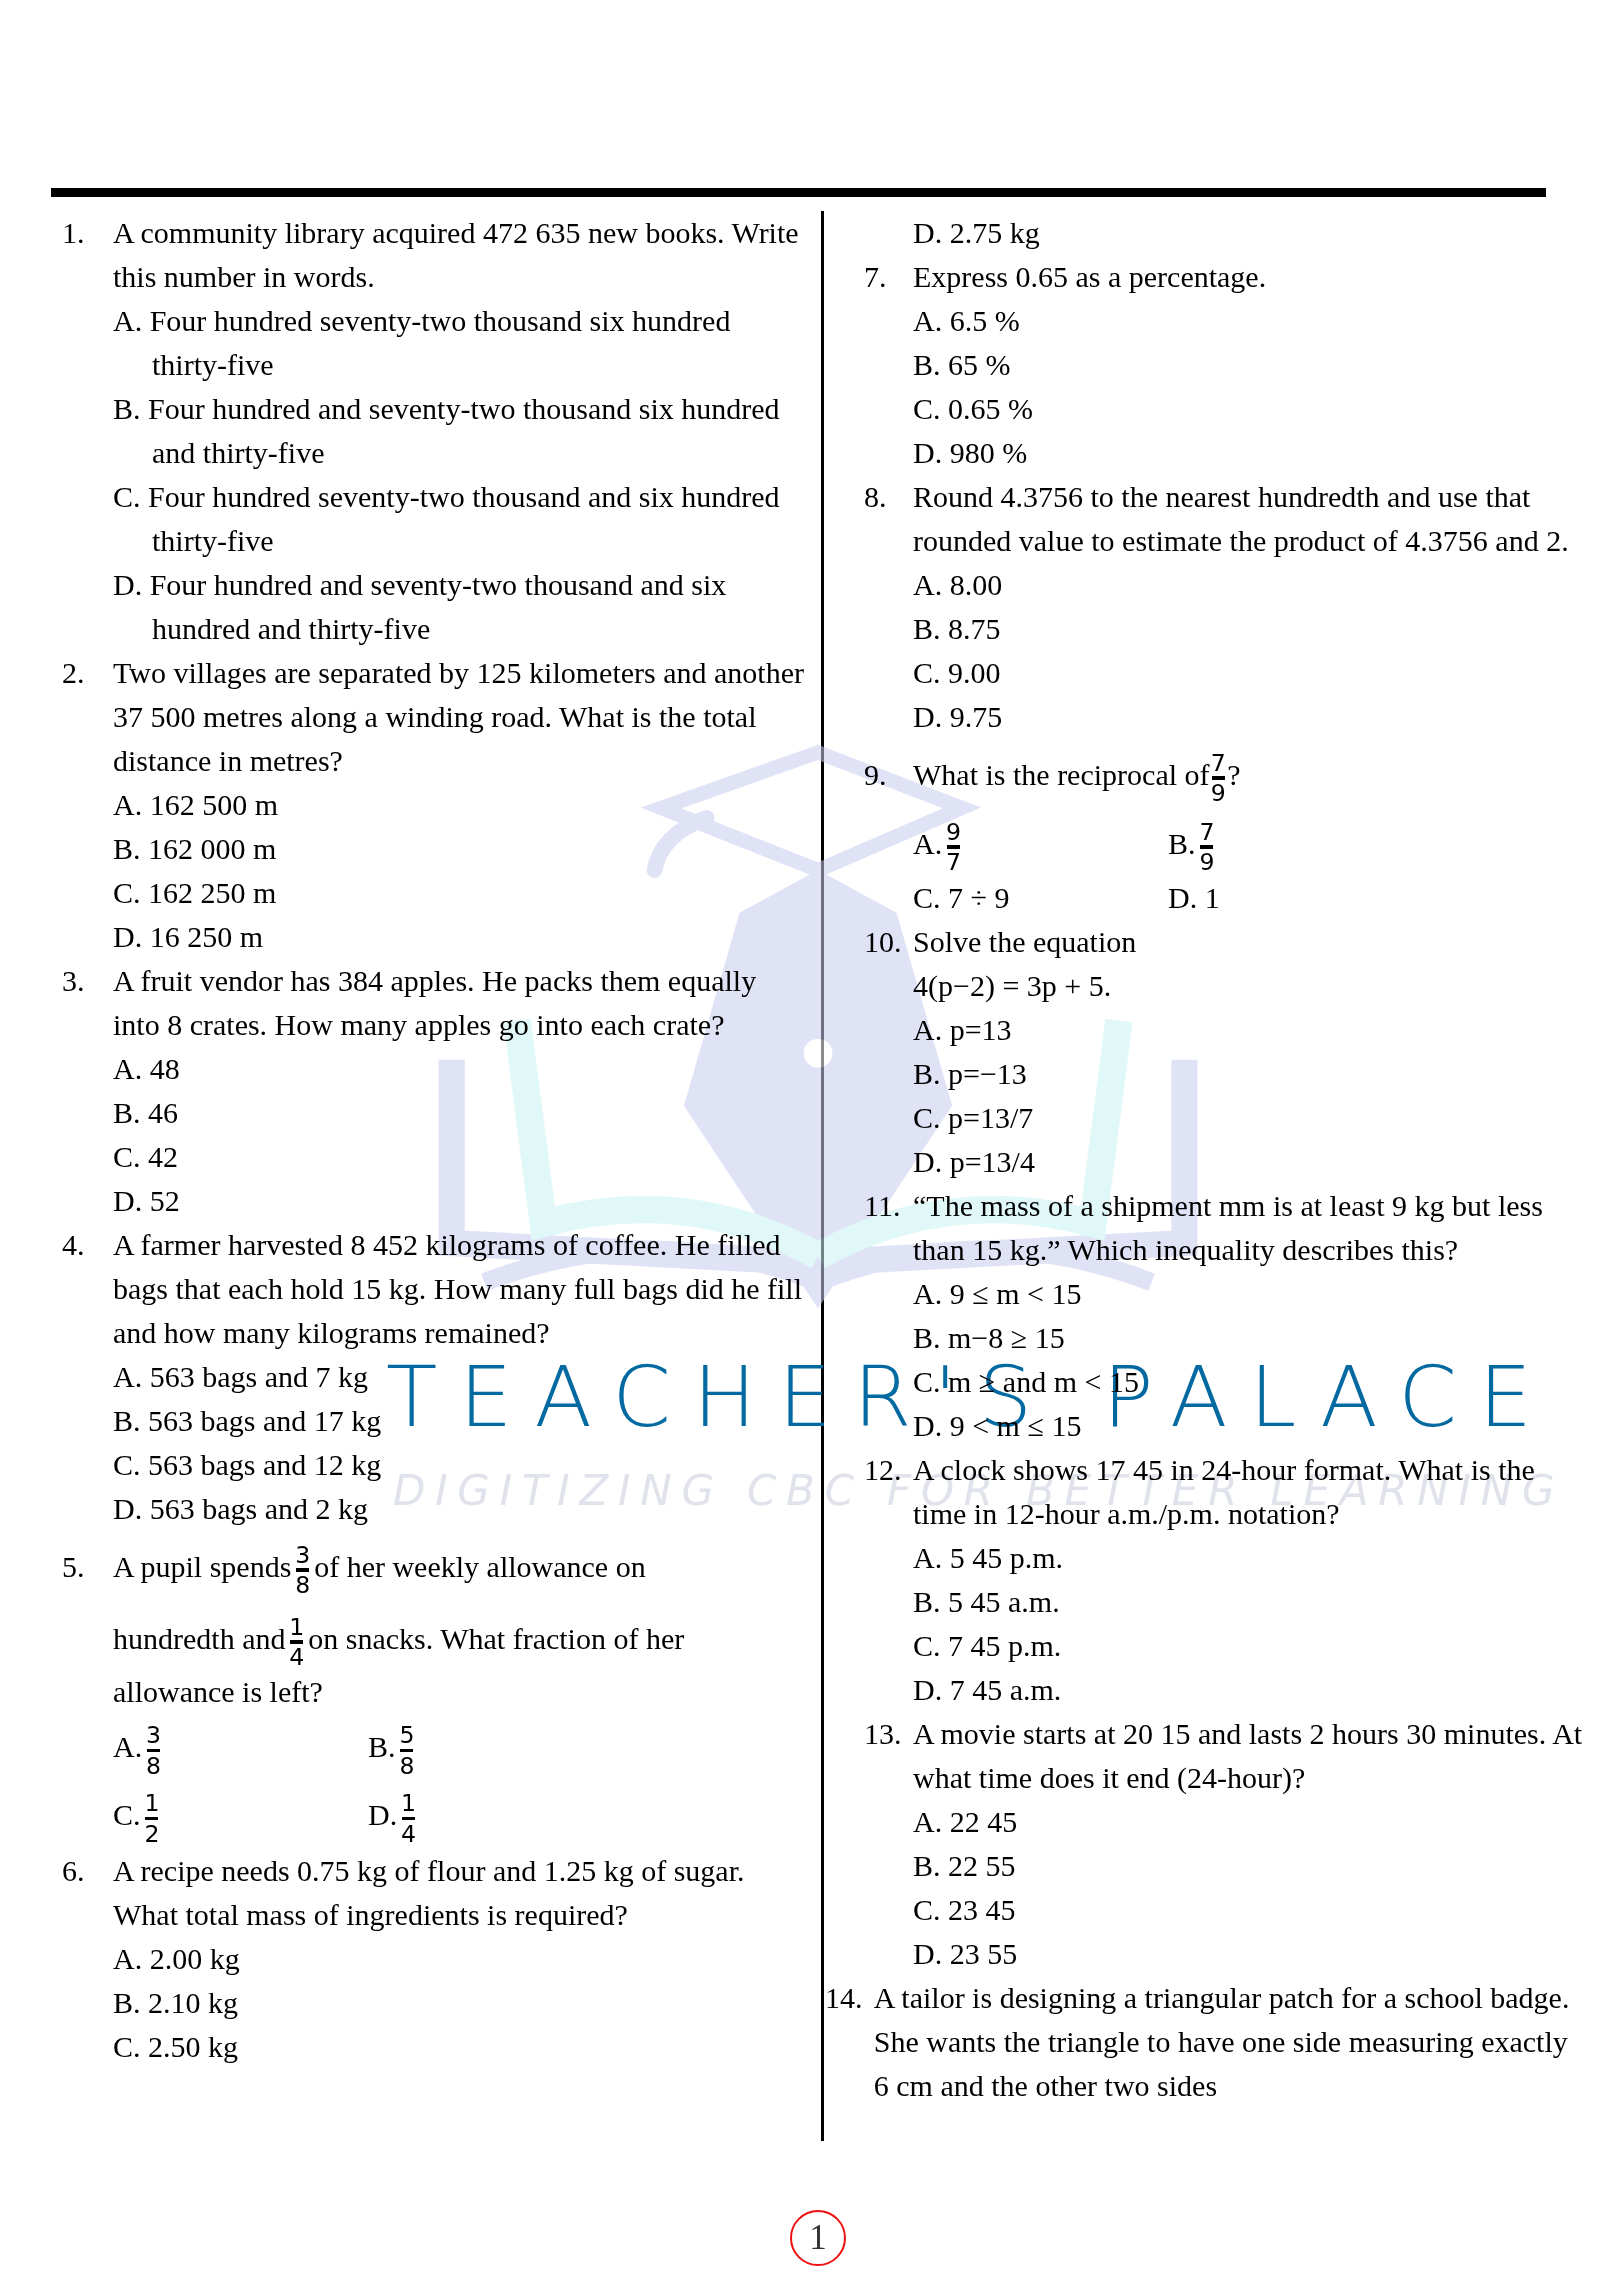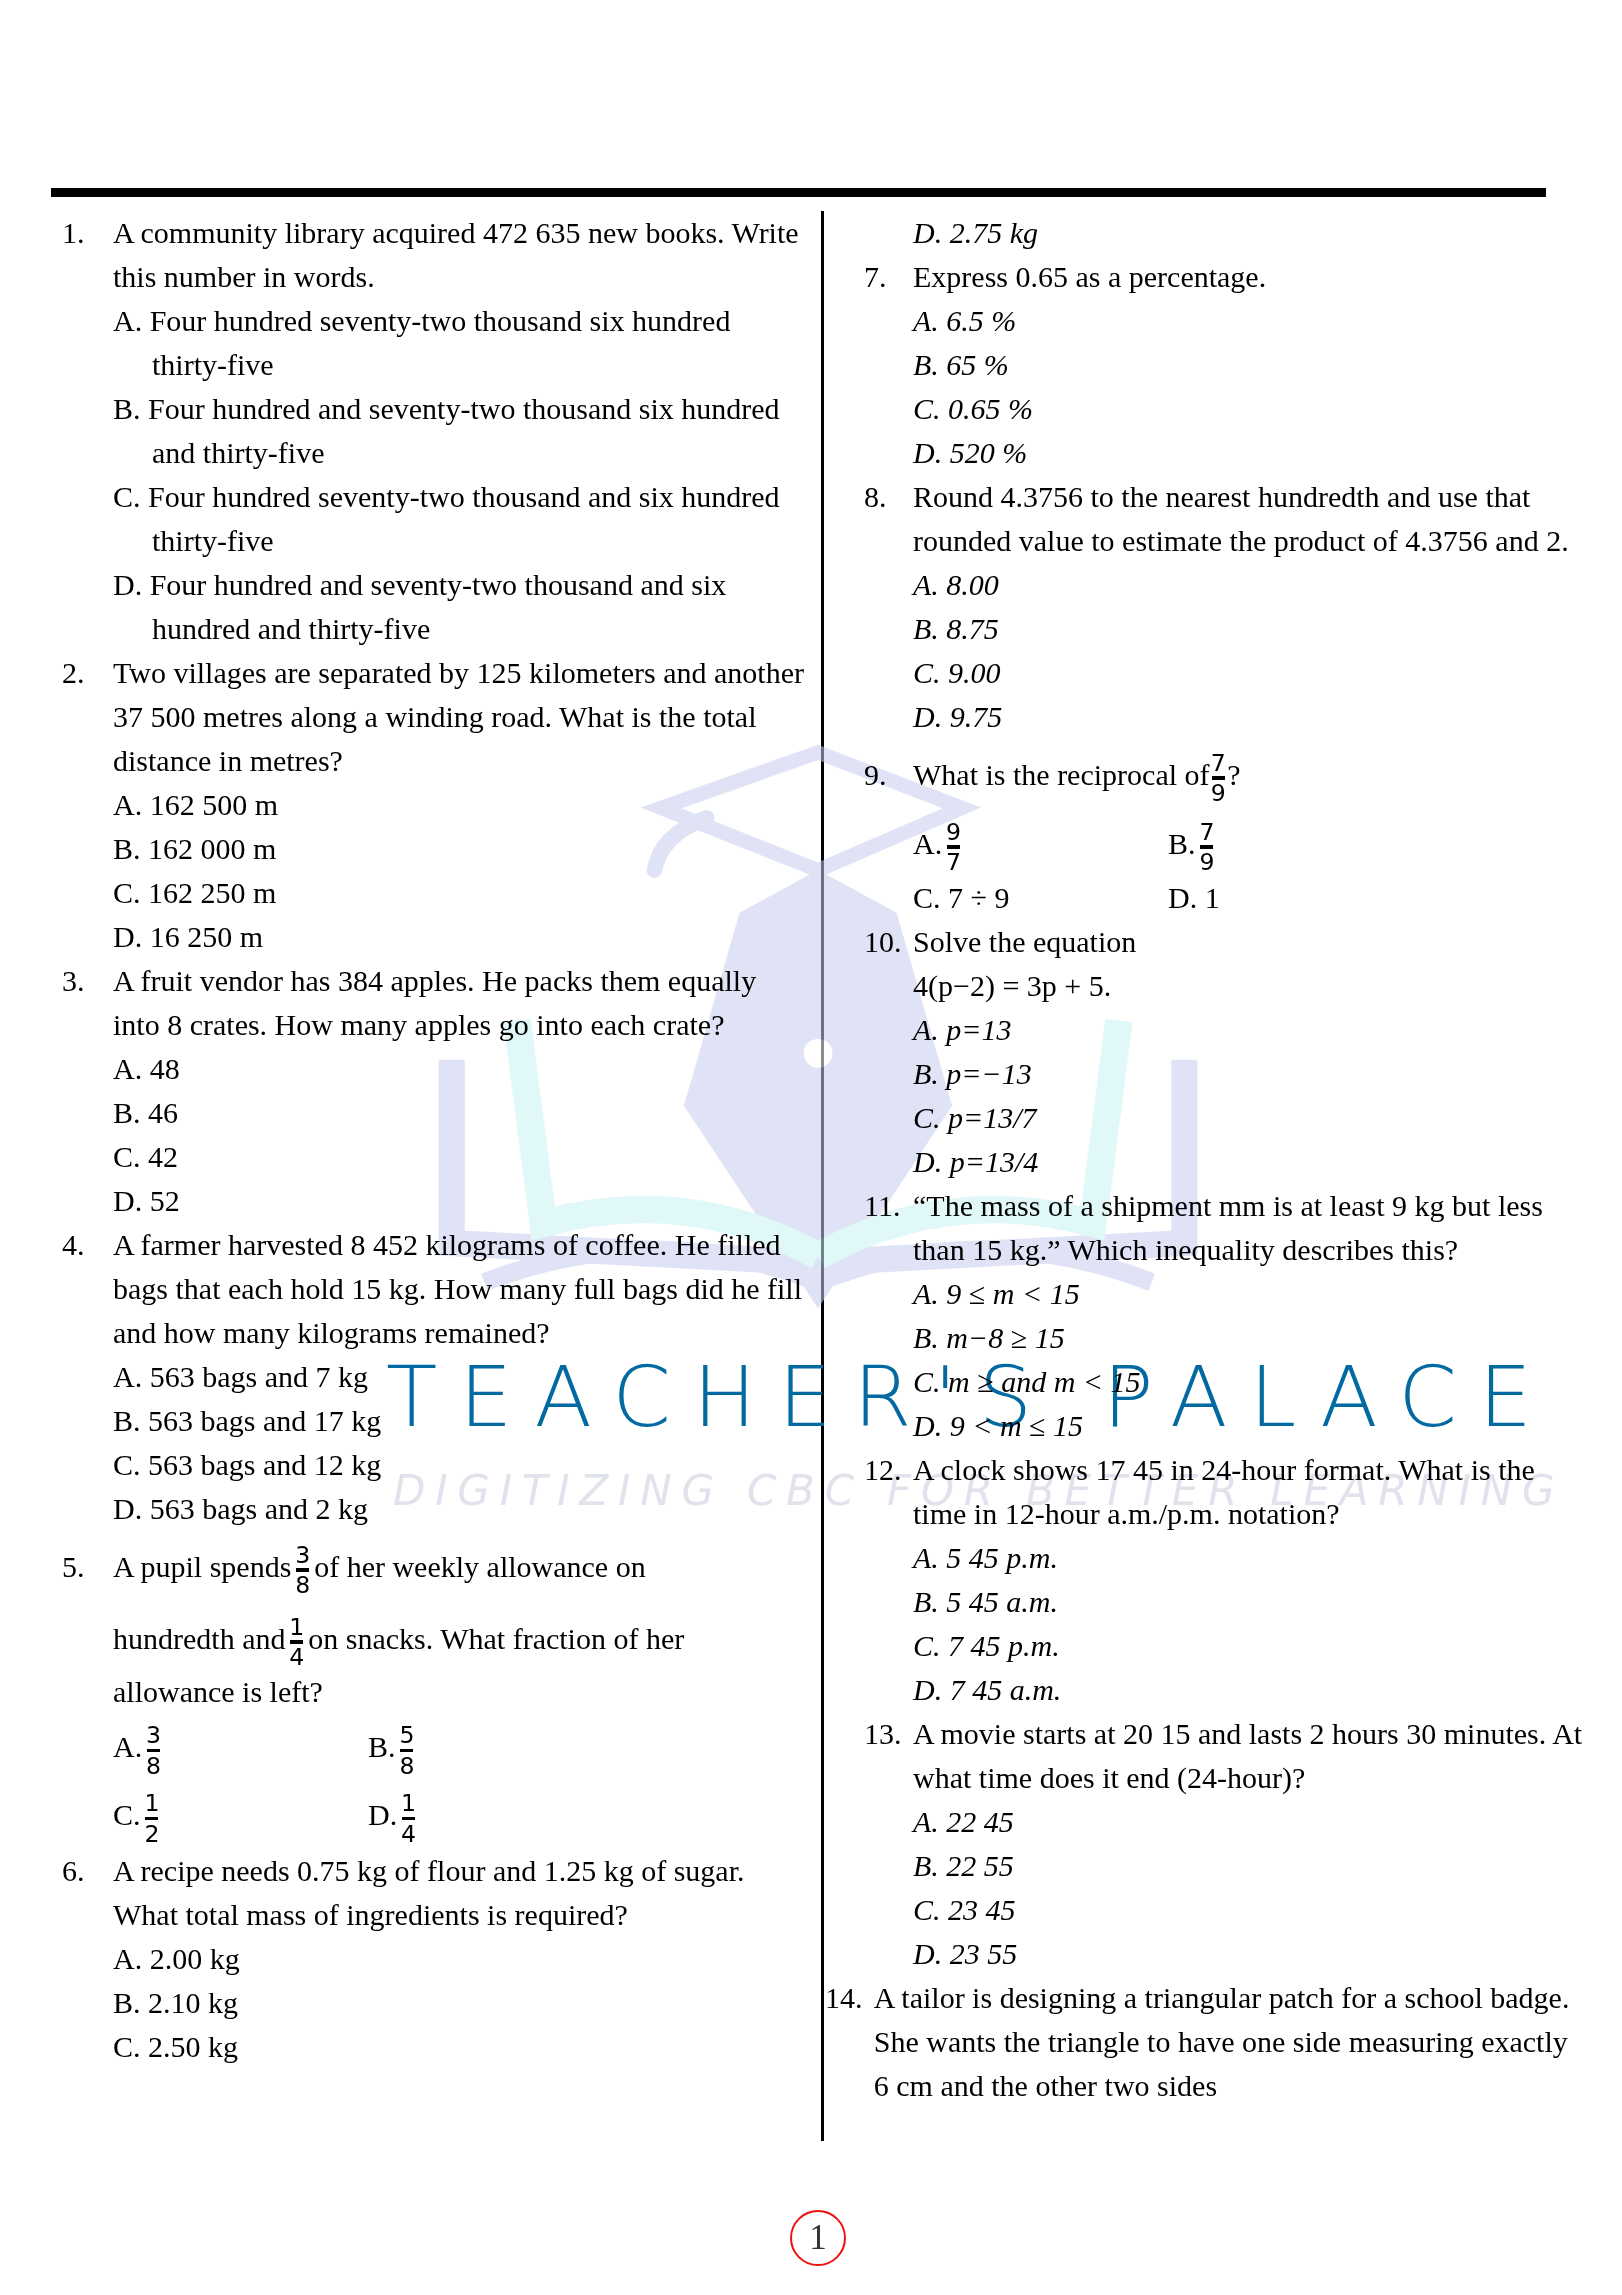--- a/index.html
+++ b/index.html
@@ -14,21 +14,21 @@
   .col { position:absolute; z-index:1; font-size:30px; line-height:44px; }
   .col.left { left:62px; top:211px; width:746px; }
   .col.right { left:864px; top:211px; width:726px; }
   .q { position:relative; }
   .qnum { position:absolute; left:0; top:0; }
   .qtext { display:block; padding-left:51px; }
   .right .qtext { padding-left:49px; }
   .right .q.wide .qnum { left:-39px; }
   .right .q.wide .qtext { padding-left:9.8px; }
   .opt { display:block; padding-left:51px; text-indent:0; }
-  .right .opt { padding-left:49px;font-style:italic; }
+  .right .opt { padding-left:49px; }
   .opt.hang { padding-left:90px; text-indent:-39px; }
   .frac { display:inline-flex; flex-direction:column; align-items:center; vertical-align:middle;
           font-family:"DejaVu Sans","Liberation Sans",sans-serif; font-size:23.6px; line-height:26px; margin:0 3.9px; }
   .frac .bar { width:13px; height:3.3px; background:#000; margin:0.7px 0; }
   .frac-line { line-height:72px; }
   .optgrid { display:grid; grid-template-columns:255px 196px; padding-left:51px; }
   .right .optgrid { padding-left:49px; }
   .optgrid .cell { line-height:72px; }
   .optgrid .cell.plain { line-height:44px; }
   .pagenum { position:absolute; left:790px; top:2210px; width:56px; height:56px; border:2.6px solid #ee1111;
@@ -147,21 +147,21 @@
 <div class="col right">
 
   <div class="opt"><span>D.</span> <span>2.75 kg</span></div>
 
   <div class="q">
     <span class="qnum">7.</span>
     <span class="qtext">Express 0.65 as a percentage.</span>
     <div class="opt"><span>A.</span> <span>6.5 %</span></div>
     <div class="opt"><span>B.</span> <span>65 %</span></div>
     <div class="opt"><span>C.</span> <span>0.65 %</span></div>
-    <div class="opt"><span>D.</span> <span>520 %</span></div>
+    <div class="opt"><span>D.</span> <span>980 %</span></div>
   </div>
 
   <div class="q">
     <span class="qnum">8.</span>
     <span class="qtext">Round 4.3756 to the nearest hundredth and use that rounded value to estimate the product of 4.3756 and 2.</span>
     <div class="opt"><span>A.</span> <span>8.00</span></div>
     <div class="opt"><span>B.</span> <span>8.75</span></div>
     <div class="opt"><span>C.</span> <span>9.00</span></div>
     <div class="opt"><span>D.</span> <span>9.75</span></div>
   </div>

